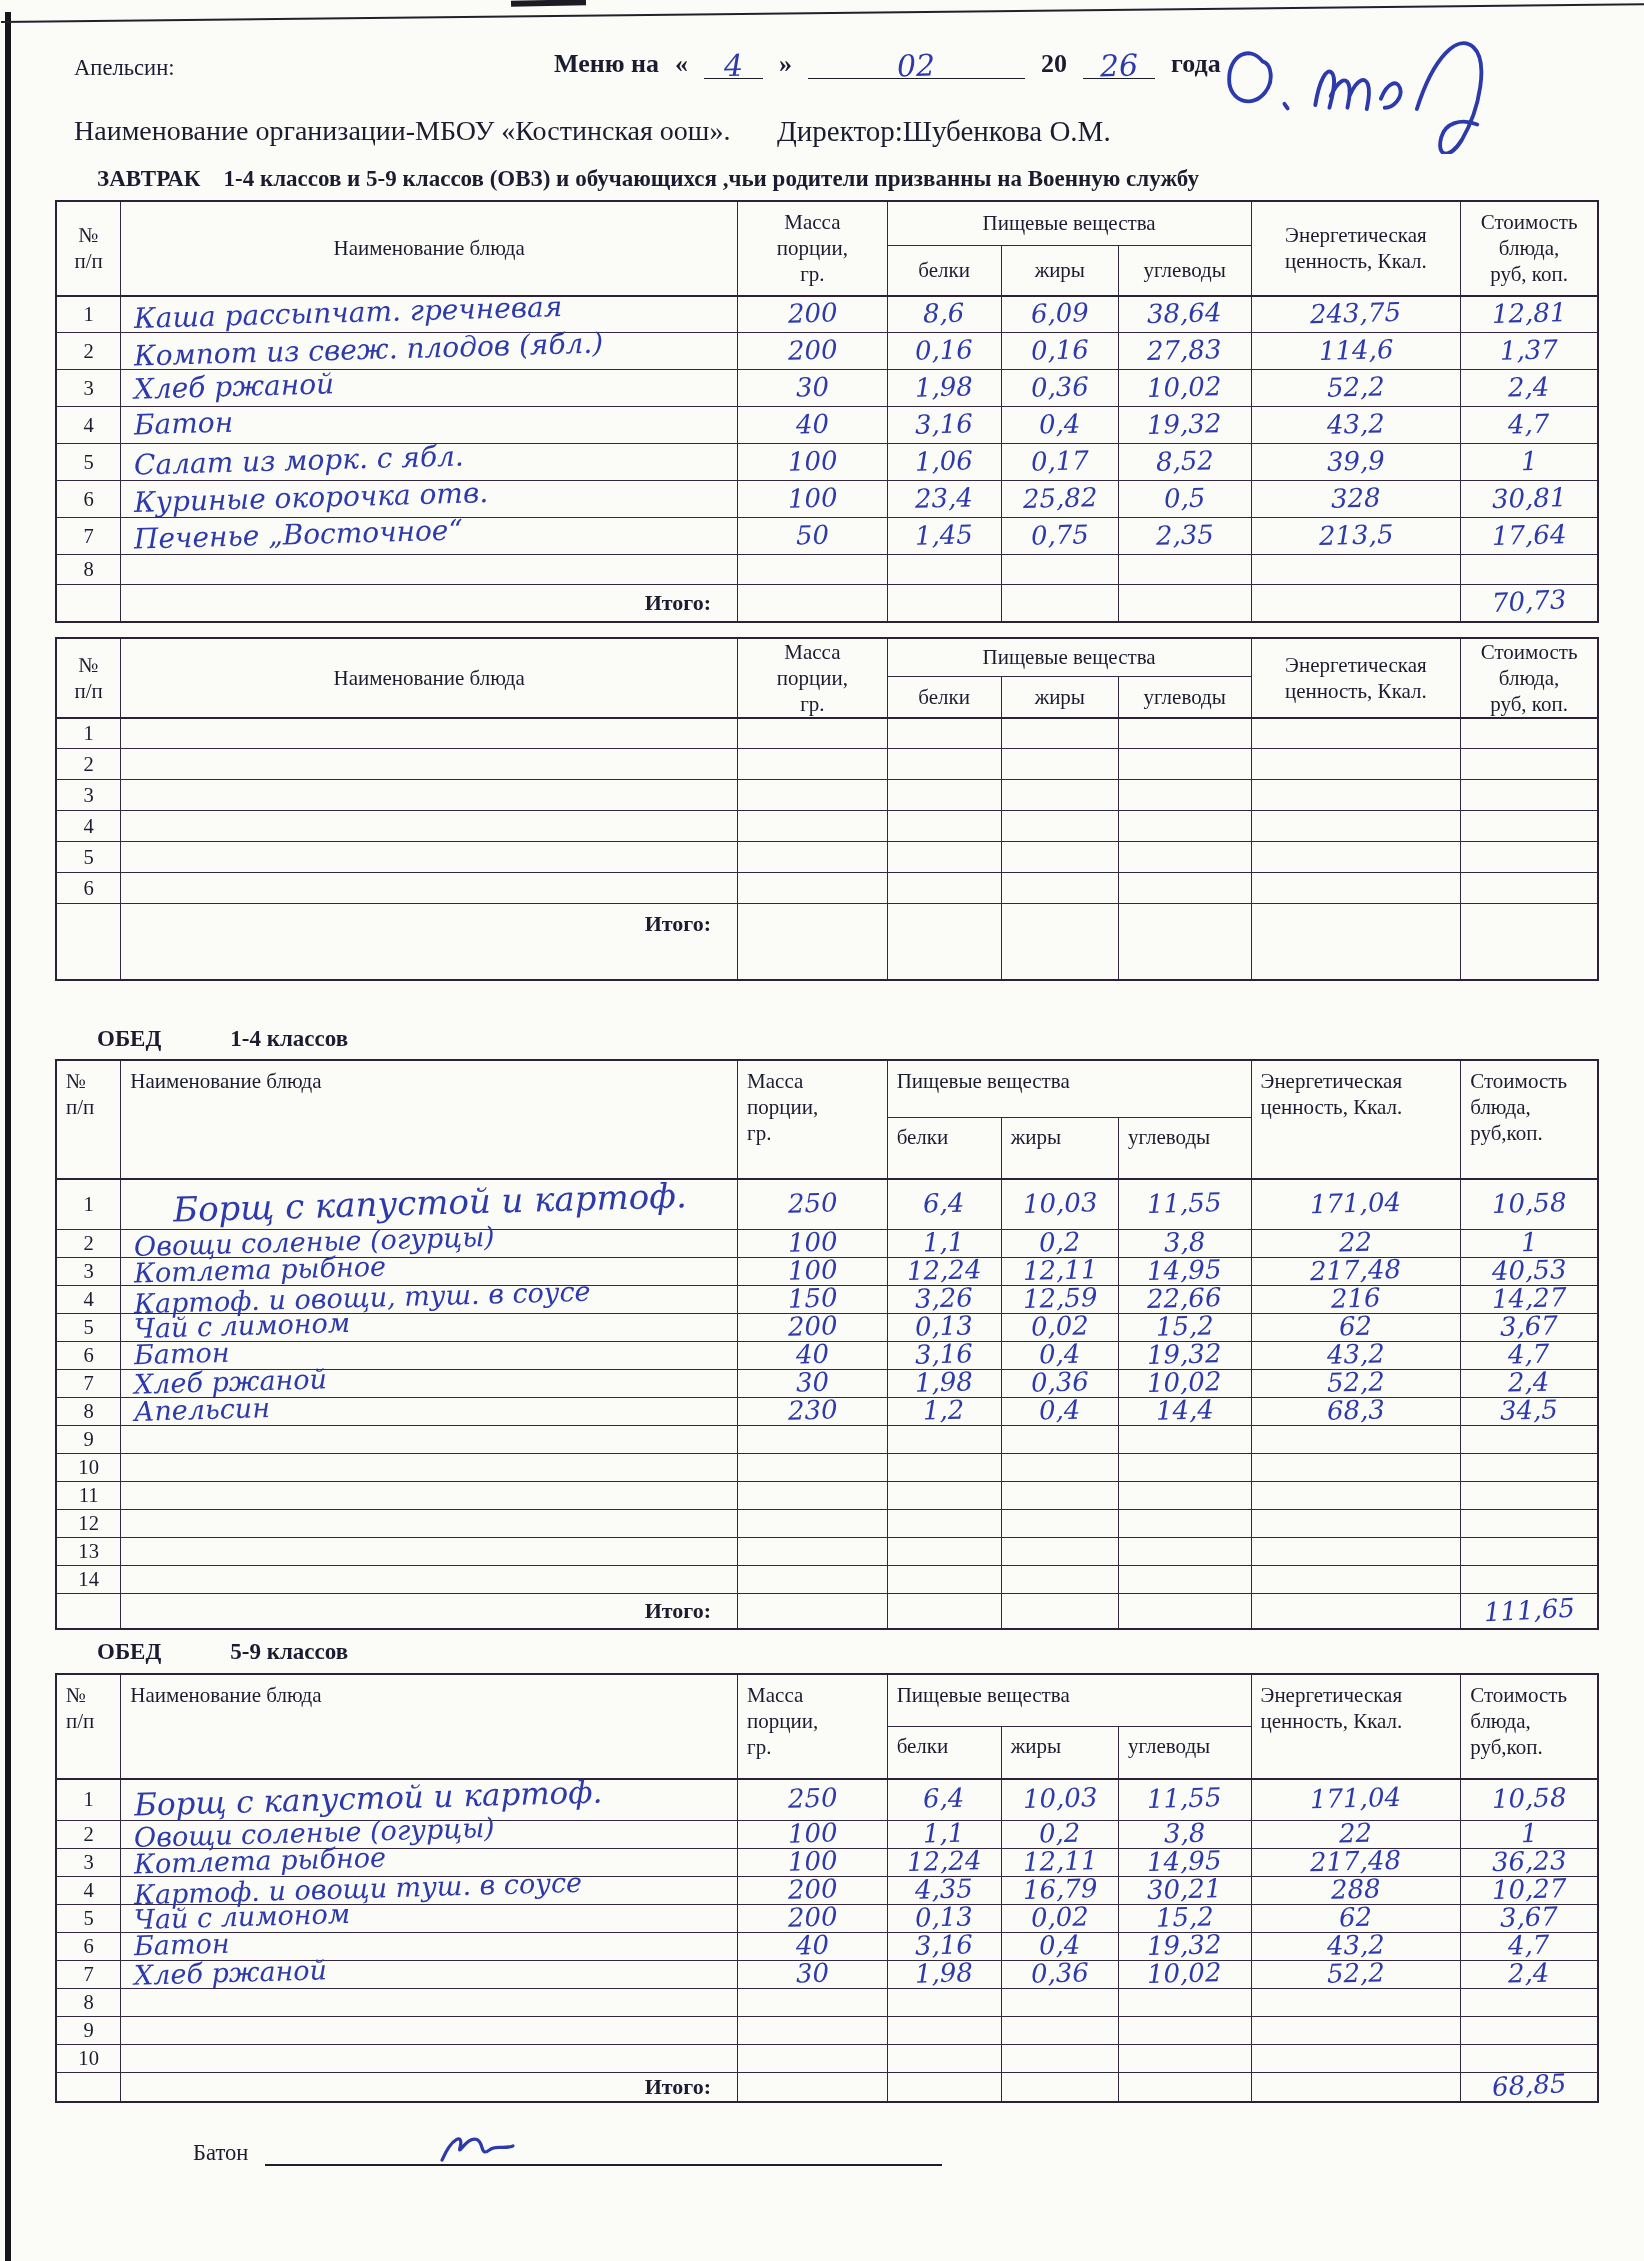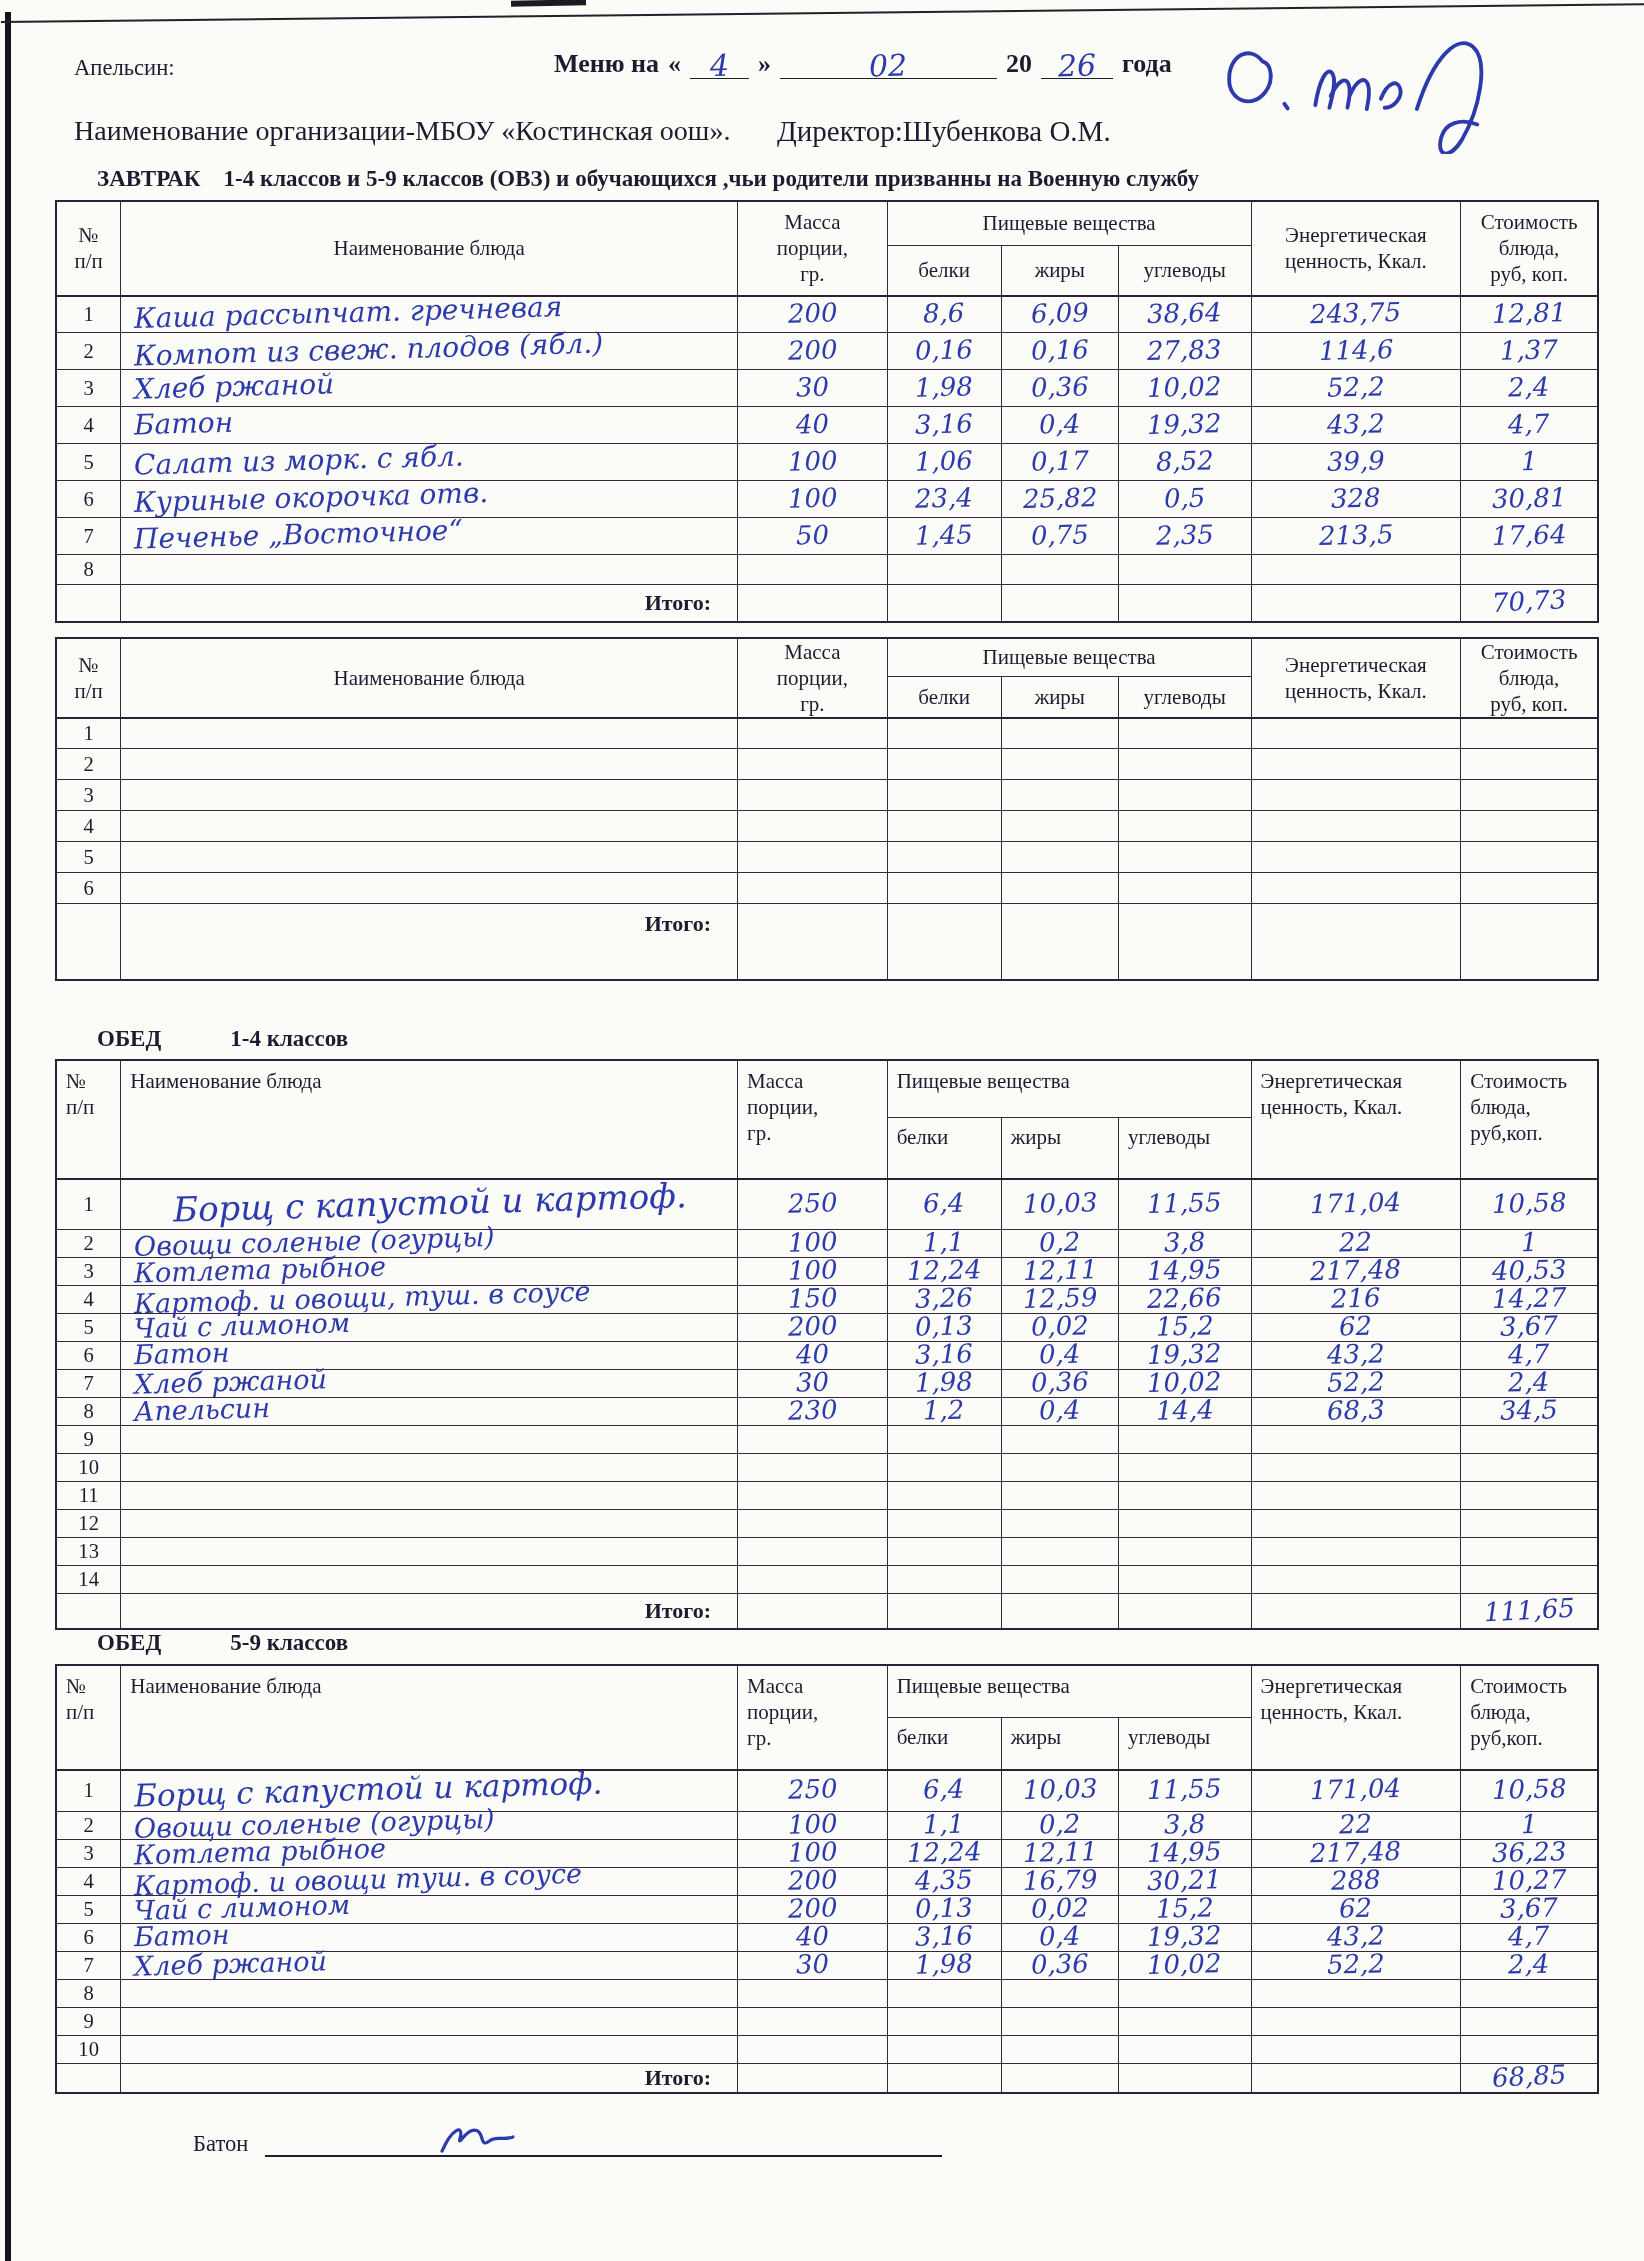--- a/index.html
+++ b/index.html
@@ -14,21 +14,21 @@
   
   .artifact-leftbar{position:absolute;left:5.2px;top:11.6px;width:5.8px;height:2250px;background:#15151c;}
   .artifact-diagonal{position:absolute;left:1.3px;top:21px;width:1740px;height:1.9px;background:#23202c;transform:rotate(-0.62deg);transform-origin:left center;}
   .artifact-topstrip{position:absolute;left:511px;top:0;width:75px;height:5.8px;background:#1b1b24;transform:rotate(-1.2deg);}
 
   
   .doc-header{position:relative;height:166px;}
   .approve{position:absolute;left:74px;top:55px;font-size:22.6px;}
   .org-line{position:absolute;left:74px;top:115px;font-size:28px;}
   .director-line{position:absolute;left:777px;top:115px;font-size:29px;}
-  .menu-line{position:absolute;left:554px;top:49px;font-size:26px;font-weight:bold;white-space:nowrap;display:flex;align-items:flex-end;gap:9px;}
+  .menu-line{position:absolute;left:554px;top:49px;font-size:26px;font-weight:bold;white-space:nowrap;display:flex;align-items:flex-end;gap:16px;}
   .date-slot{display:inline-block;border-bottom:1.9px solid #1d1d28;text-align:center;line-height:0.6;}
   .slot-day{min-width:59px;}
   .slot-month{min-width:217px;}
   .slot-year{min-width:72px;}
   .sig-top{position:absolute;left:1212px;top:19.3px;}
 
   
   .hw{
     font-family:"DejaVu Serif",serif;
     font-style:italic;
@@ -73,21 +73,21 @@
 
   .sec-l1{margin-top:45px}
   .left-head th{text-align:left;vertical-align:top;padding:6.4px 9px;}
   .t-l1 thead tr.h1{height:57px}.t-l1 thead tr.h2{height:62px}
   .t-l1 tbody tr{height:28px}
   .t-l1 tbody tr:first-child{height:50px}
   .t-l1 tbody tr:first-child td.cell-dish .hw{font-size:34px;padding-left:39px;}
   .t-l1 tfoot tr{height:36px}
   .t-l1 td.cell-dish .hw,.t-l2 td.cell-dish .hw{font-size:27px;}
 
-  .sec-l2{}
+  .sec-l2{margin-top:9px}
   .t-l2 thead tr.h1{height:52px}.t-l2 thead tr.h2{height:53px}
   .t-l2 tbody tr{height:28px}
   .t-l2 tbody tr:first-child{height:41px}
   .t-l2 tbody tr:first-child td.cell-dish .hw{font-size:31px;}
   .t-l2 tfoot tr{height:30px}
 
   
   .cook-line{margin:22px 0 0 193px;font-size:22.6px;display:flex;align-items:flex-end;}
   .cook-underline{display:inline-block;width:677px;border-bottom:2.6px solid #241c2c;margin-left:17px;position:relative;height:39px;}
   .cook-underline svg{position:absolute;left:168px;bottom:-3.9px;}

